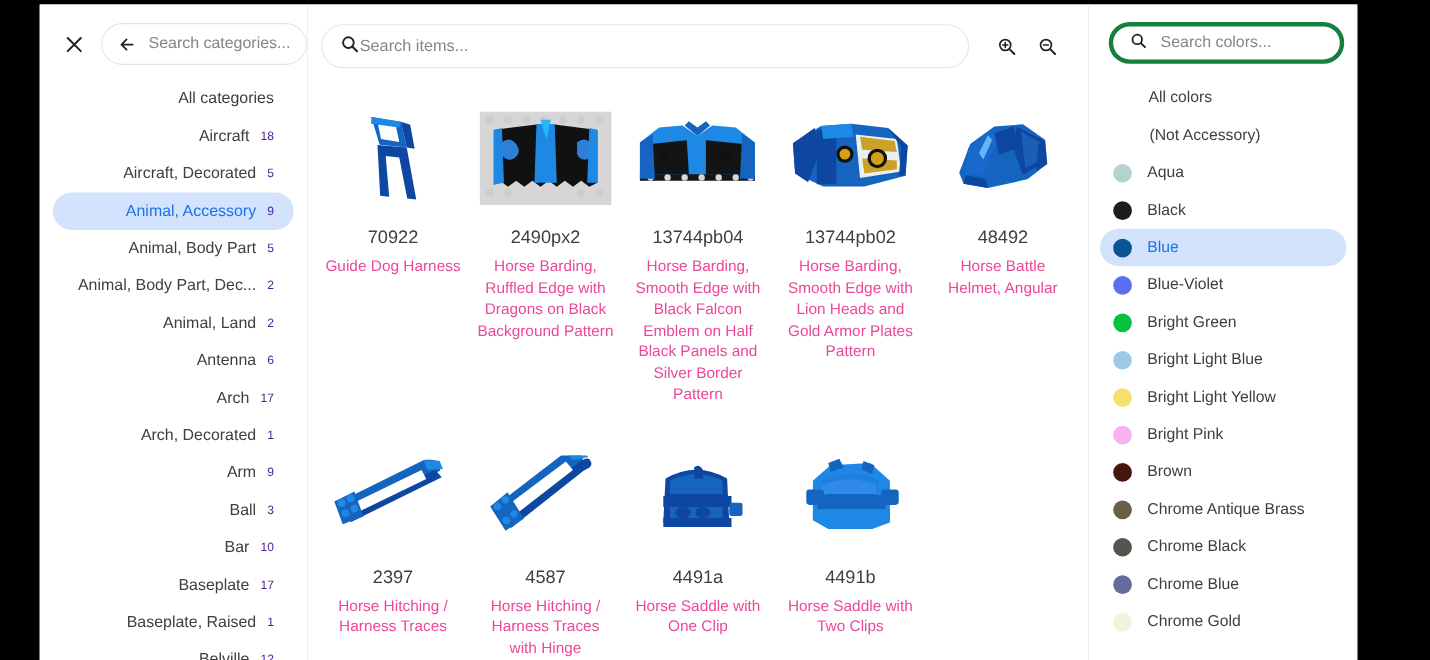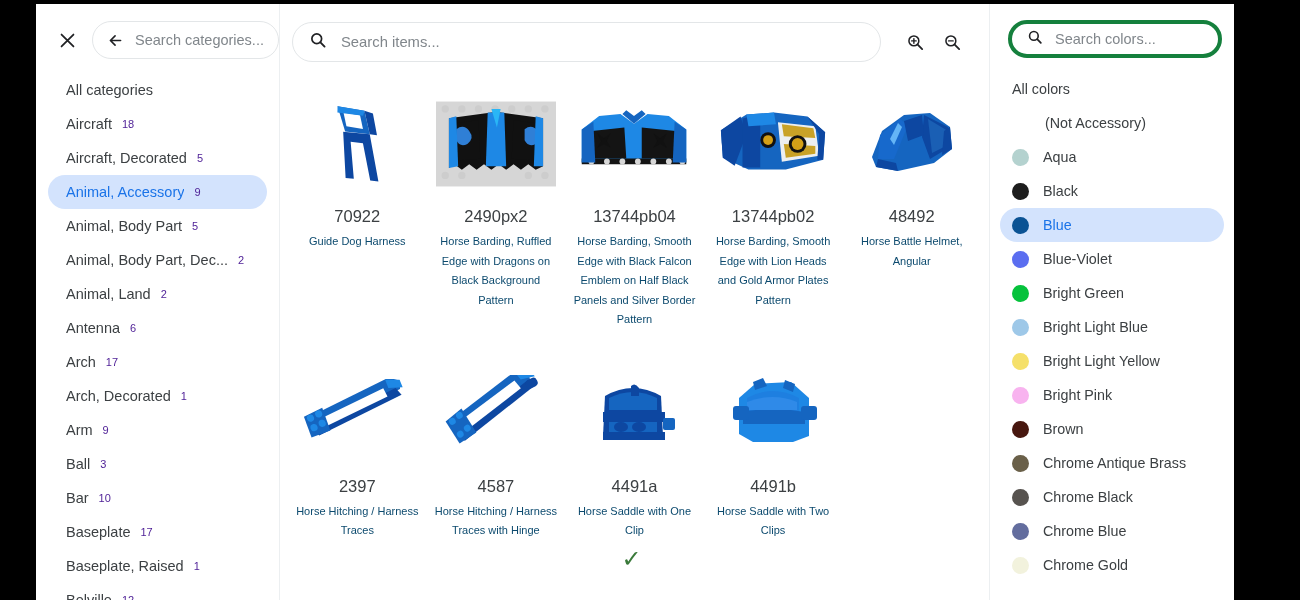--- a/index.html
+++ b/index.html
@@ -63,21 +63,21 @@
 
   .cat-list {
     flex: 1 1 auto;
     overflow: hidden;
     padding-top: 2px;
   }
   .cat-row {
     height: 34px;
     display: flex;
     align-items: center;
-    justify-content: flex-start;
+    justify-content: flex-end;
     margin: 0 12px;
     padding: 0 18px 0 18px;
     border-radius: 17px;
     cursor: pointer;
   }
   .cat-row .nm {
     font-size: 14.5px;
     color: #3c4043;
     white-space: nowrap;
     overflow: hidden;
@@ -109,21 +109,20 @@
     gap: 0;
   }
   .items-search {
     flex: 1 1 auto;
     height: 40px;
     border: 1px solid #e3e6e8;
     border-radius: 20px;
     display: flex;
     align-items: center;
     padding: 14px 16px;
-    gap: 14px;
     cursor: text;
   }
   .items-search .ph {
     font-size: 14.8px;
     color: #80868b;
   }
   .zoom-btns { display: flex; align-items: center; gap: 13px; padding-left: 22px; padding-right: 9px; }
   .zbtn { width: 24px; height: 24px; display:flex; align-items:center; justify-content:center; cursor:pointer; color:#202124; }
 
   .grid {
@@ -152,22 +151,22 @@
   }
   .thumb svg { display:block; }
   .pid {
     font-size: 16.5px;
     color: #3c4043;
     text-align: center;
     line-height: 21px;
     margin-bottom: 5px;
   }
   .pname {
-    font-size: 11px;
-    color: #0c4a6e;
+    font-size: 14px;
+    color: #ec4899;
     text-align: center;
     line-height: 19.5px;
     max-width: 132px;
   }
   .check-row {
     grid-column: 1 / -1;
     display: flex;
     justify-content: center;
     padding-top: 4px;
   }
@@ -210,21 +209,21 @@
     flex: 0 0 auto;
   }
   .swatch.blank { background: transparent; }
   .col-row .nm {
     font-size: 14.3px;
     color: #3c4043;
     white-space: nowrap;
   }
   .col-row.selected { background: #d3e3fd; align-items: center; }
   .col-row.selected .nm { color: #1a73e8; }
-  .col-row.heading .nm { color: #3c4043; }
+  .col-row.heading .nm { color: #3c4043; margin-left: 32px; }
   .col-row.na { padding-left: 14px; gap: 14px; }
 </style>
 </head>
 <body>
 
 <div id="app">
 
   <div id="categories-panel">
     <div class="cat-header">
       <div class="close-btn">

